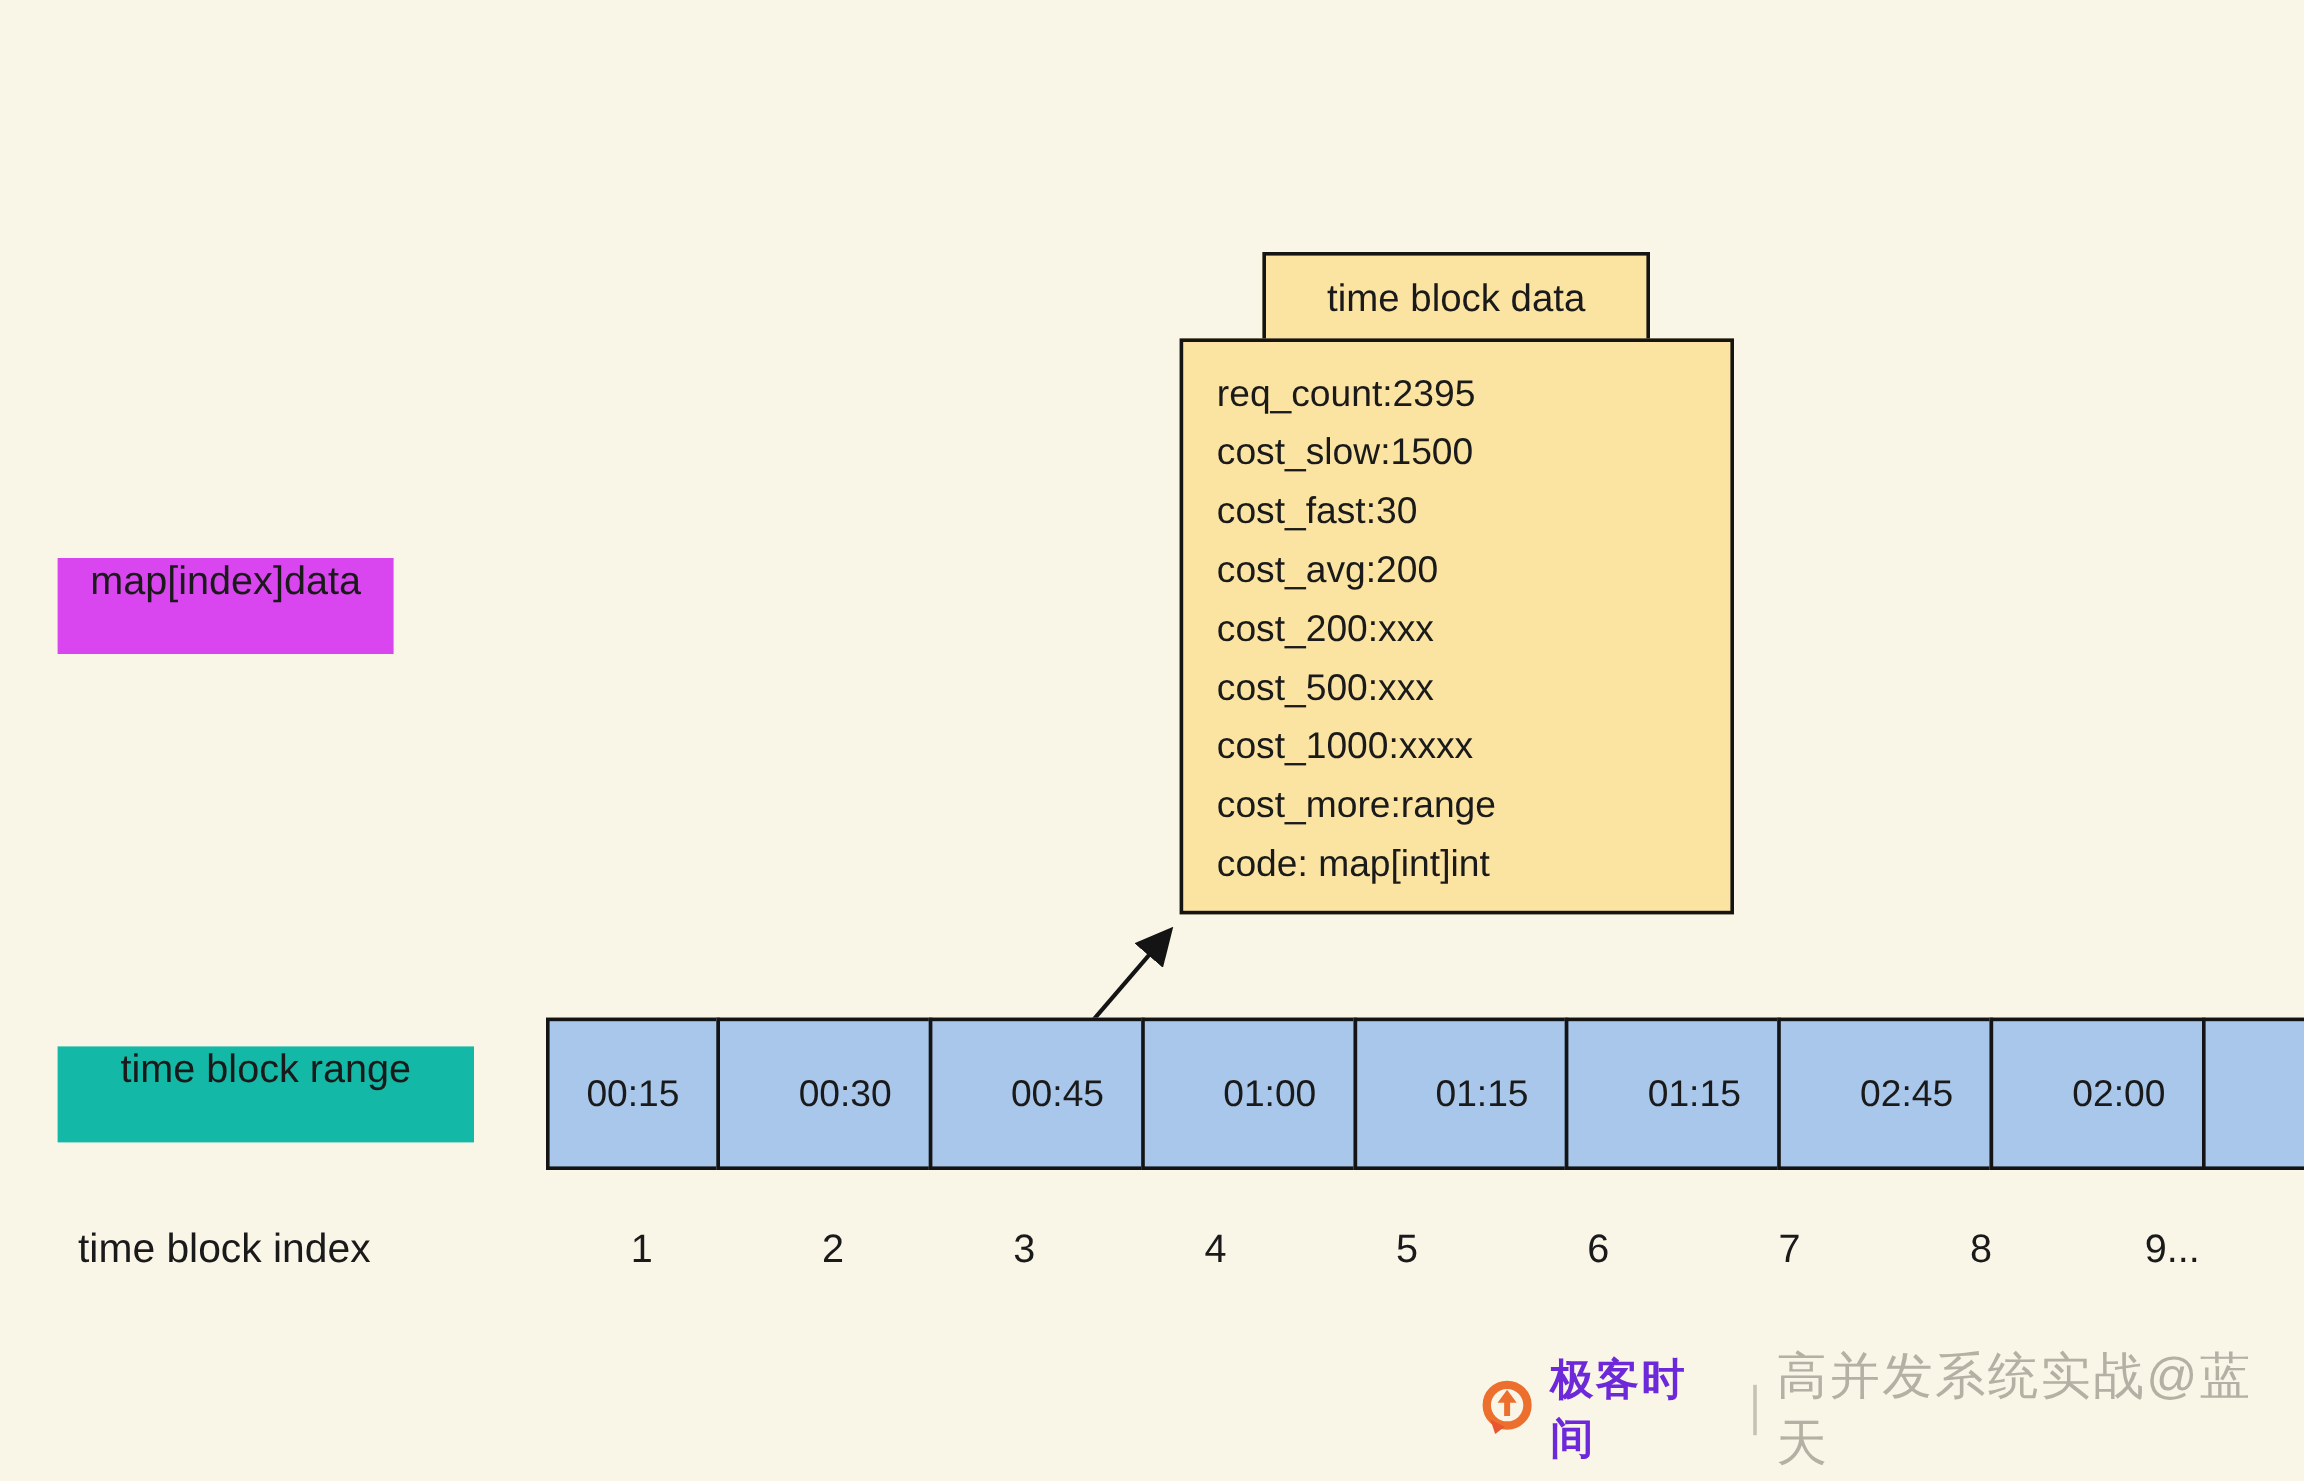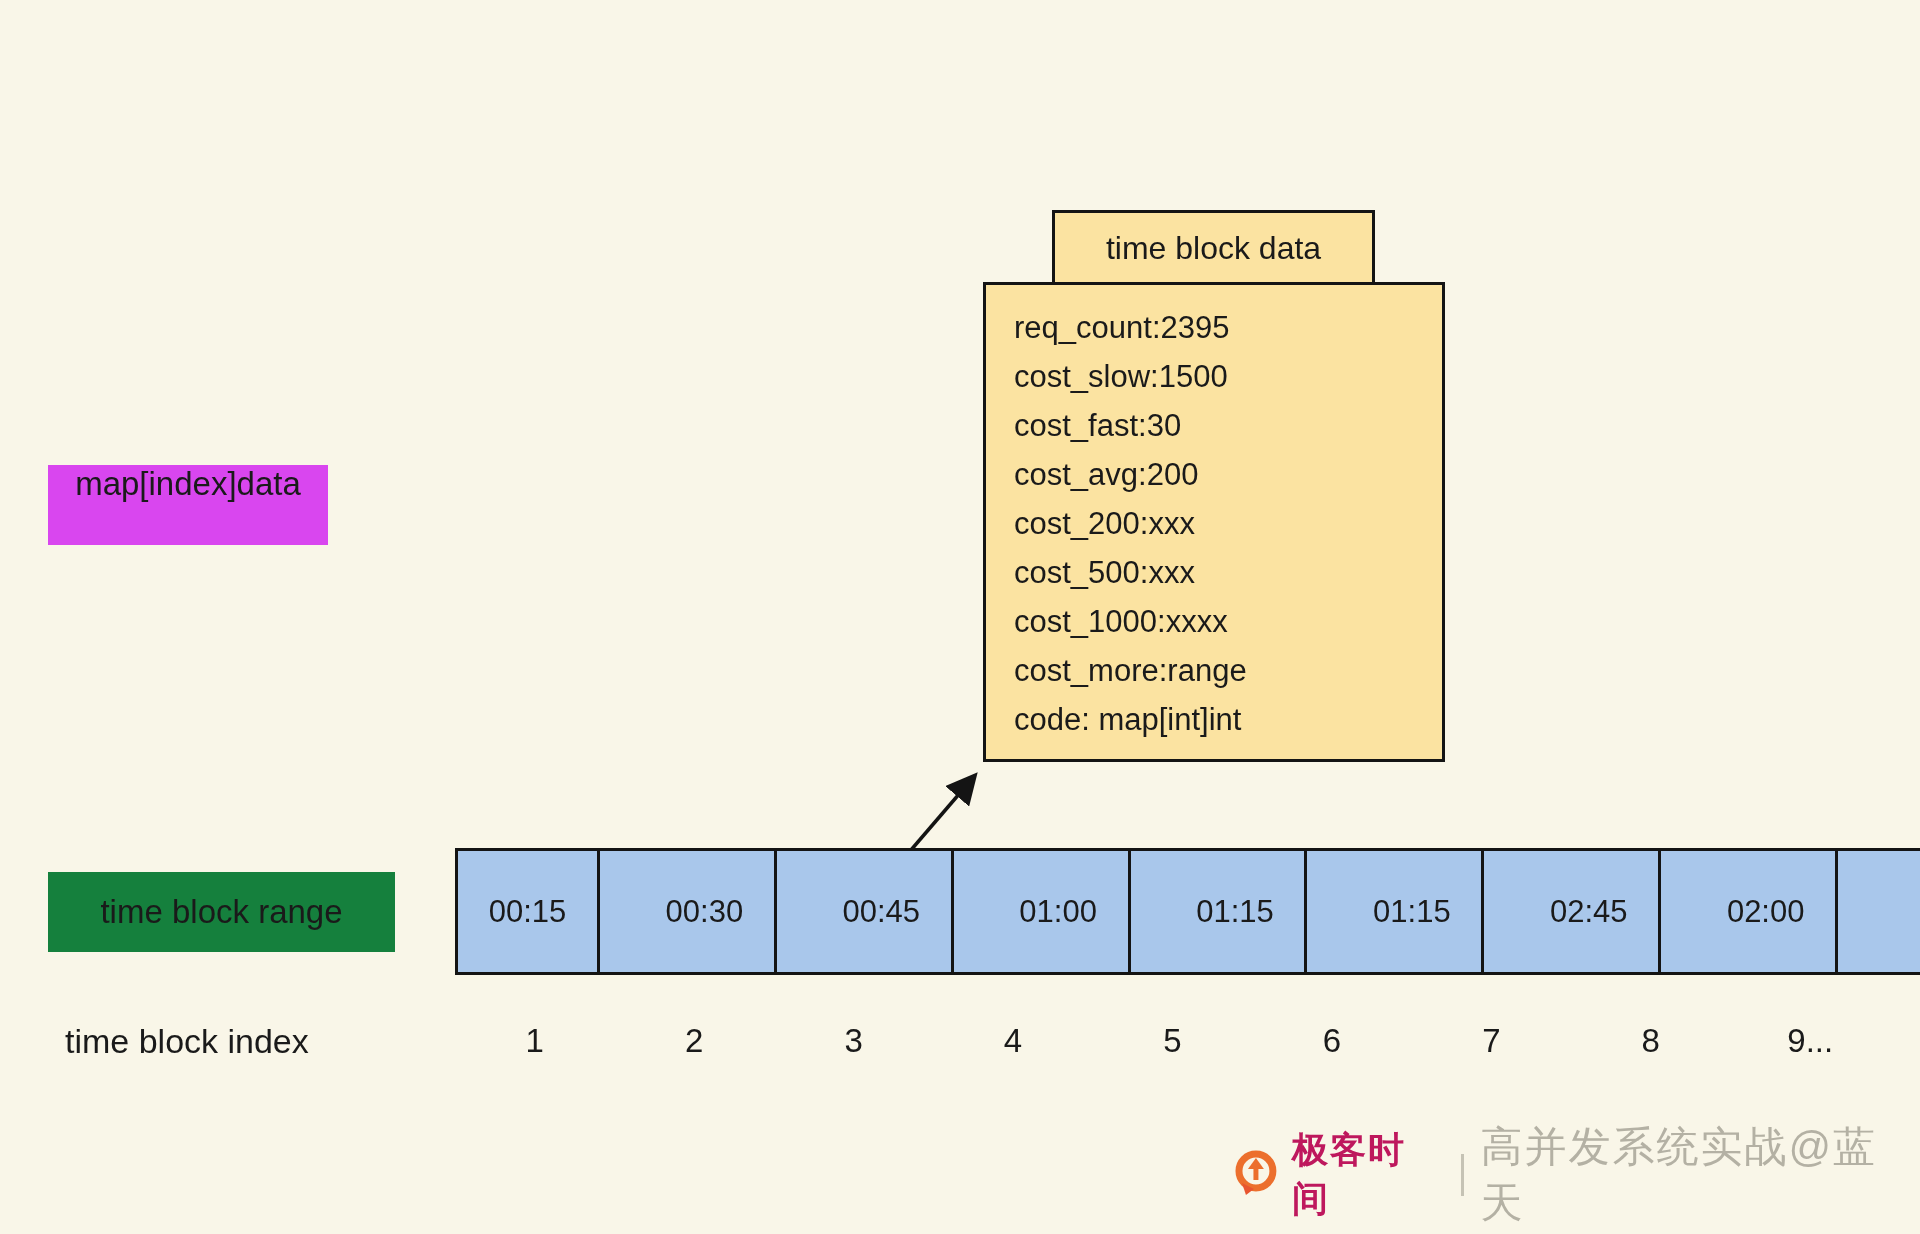--- a/index.html
+++ b/index.html
@@ -34,22 +34,22 @@
   .map-label {
     left: 48px; top: 465px; width: 280px; height: 80px;
     background: #d946ef;
     display: flex; align-items: flex-start; justify-content: center;
     font-size: 33px;
   }
 
   
   .range-label {
     left: 48px; top: 872px; width: 347px; height: 80px;
-    background: #15803d;
-    display: flex; align-items: center; justify-content: center;
+    background: #14b8a6;
+    display: flex; justify-content: center;
     font-size: 33px;
   }
 
   
   .blocks-row {
     left: 455px; top: 848px; width: 1560px; height: 127px;
     display: flex;
   }
   .block-cell {
     flex: 1 1 0;
@@ -82,21 +82,21 @@
   }
 
   
   .watermark {
     left: 1232px; top: 1146px; height: 58px;
     display: flex; align-items: center;
   }
   .wm-logo { width: 48px; height: 52px; margin-right: 12px; }
   .wm-brand {
     font-size: 36px; font-weight: 600; letter-spacing: 2px;
-    color: #be185d;
+    color: #6d28d9;
   }
   .wm-sep {
     width: 3px; height: 42px; background: #C6C3B5;
     margin: 0 16px 0 18px;
   }
   .wm-credit {
     font-size: 42px; letter-spacing: 2px;
     color: #B4B1A4;
   }
 </style>

